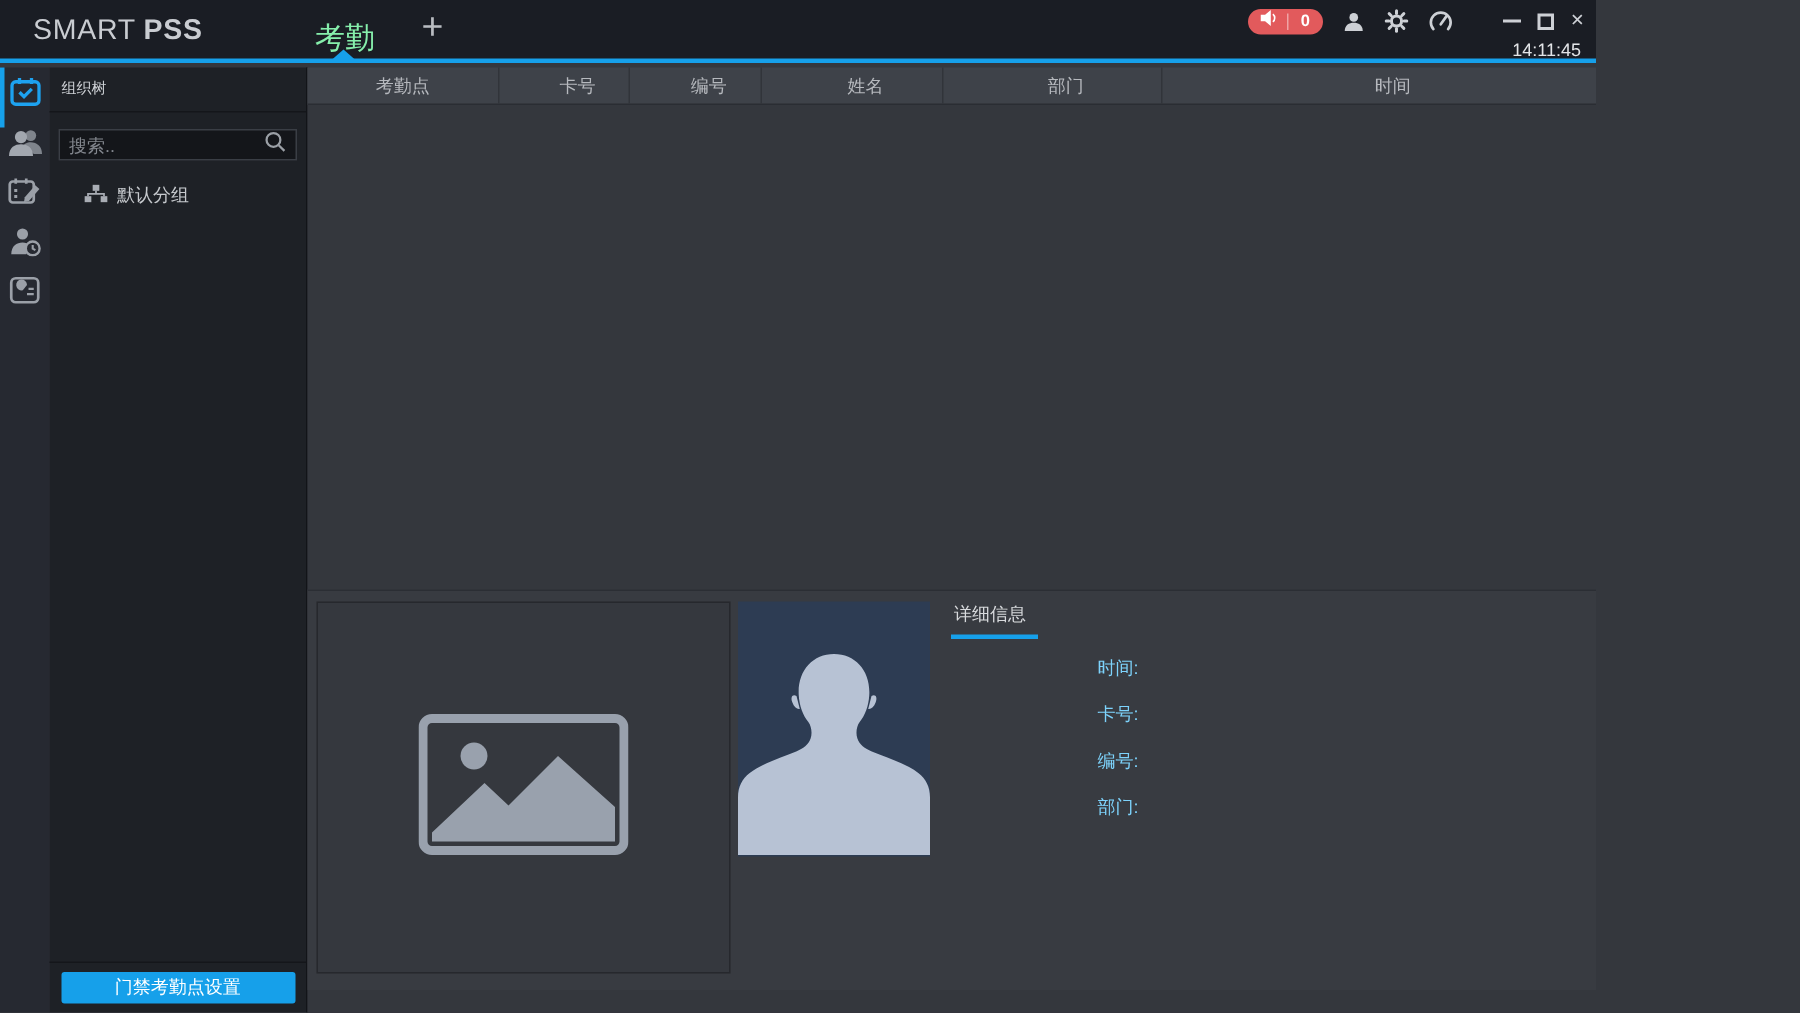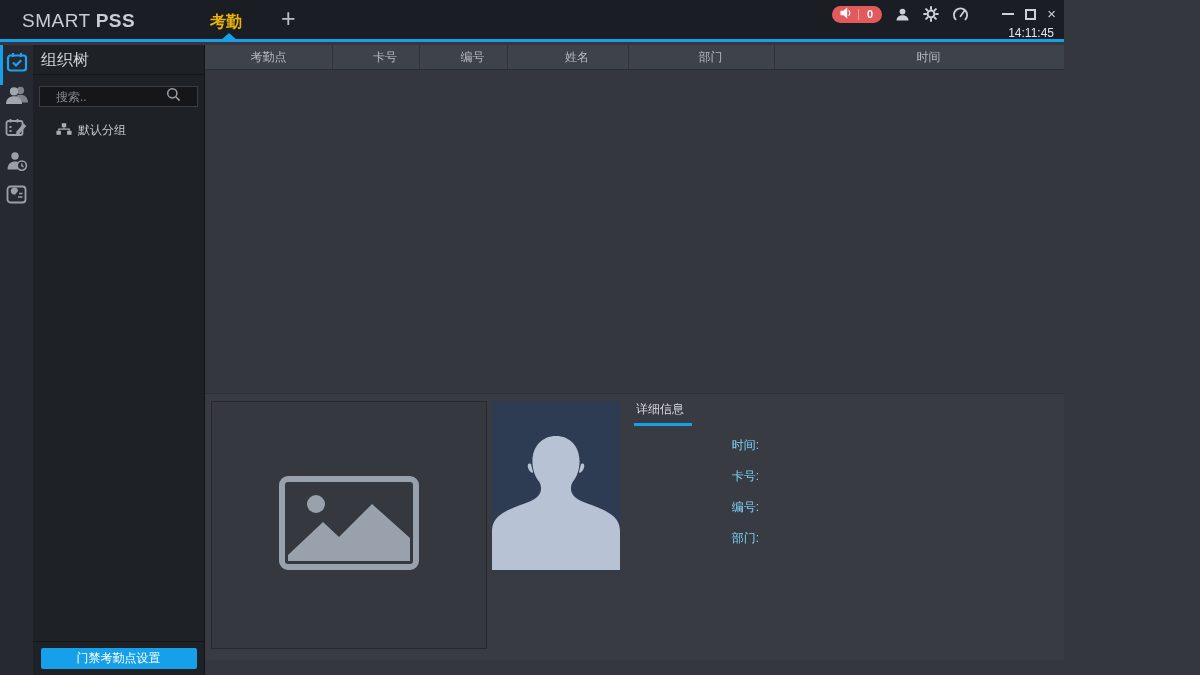--- a/index.html
+++ b/index.html
@@ -5,21 +5,21 @@
   * { box-sizing: border-box; margin: 0; padding: 0; }
   html,body { width:1200px; height:675px; overflow:hidden; }
   body { font-family:"Liberation Sans","DejaVu Sans",sans-serif; background:#34373d; }
   .app { position:relative; width:1064px; height:675px; }
 
   
   .titlebar { position:absolute; top:0; left:0; right:0; height:42px;
               background:#1a1d24; border-bottom:3px solid #16a0ea; z-index:5; }
   .logo { position:absolute; left:22px; top:10px; font-size:19px; color:#c9ccd1; letter-spacing:.5px; }
   .logo .pss { font-weight:bold; margin-left:5px; }
-  .tab { position:absolute; left:210px; top:12px; font-size:16px; font-weight:bold; color:#eab308; cursor:default; }
+  .tab { position:absolute; left:210px; top:12px; font-size:20px; font-weight:normal; color:#86efac; cursor:default; }
   .tab-notch { position:absolute; left:221px; bottom:-1px; width:0; height:0;
                border-left:8px solid transparent; border-right:8px solid transparent;
                border-bottom:7px solid #16a0ea; }
   .newtab { position:absolute; left:281px; top:4px; font-size:25px; font-weight:300; color:#b9bcc1; cursor:pointer; }
   .tb-cluster { position:absolute; top:4px; right:8px; height:20px; display:flex; align-items:center; }
   .alarm-pill { display:flex; align-items:center; height:17px; background:#e25a5c; border-radius:9px;
                 padding:0 9px 0 8px; cursor:pointer; }
   .alarm-pill .sep { width:1px; height:11px; background:rgba(255,255,255,.45); margin:0 8px 0 7px; }
   .alarm-pill .cnt { color:#ffffff; font-size:11px; font-weight:bold; line-height:17px; }
   .tb-ic { margin-left:13px; display:flex; align-items:center; justify-content:center; cursor:pointer; }
@@ -35,24 +35,24 @@
 
   
   .rail { width:33px; background:#262931; position:relative; display:flex; flex-direction:column;
           align-items:center; padding-top:8px; }
   .rail-bar { position:absolute; left:0; top:0; width:3px; height:40px; background:#16a0ea; }
   .rail-item { width:28px; height:22px; margin-bottom:11px; display:flex; align-items:center;
                justify-content:center; cursor:pointer; }
 
   
   .panel { width:172px; background:#1e2126; position:relative; border-right:1px solid #121418; }
-  .panel-title { height:30px; line-height:30px; padding-left:8px; font-size:16px; color:#ced1d5;
+  .panel-title { height:30px; line-height:30px; padding-left:8px; font-size:10px; color:#ced1d5;
                  border-bottom:1px solid #14161a; }
   .search-box { margin:11px 6px 0 6px; height:21px; background:#14161a; border:1px solid #3a3e45;
-                display:flex; align-items:center; padding:0 16px;gap:39px; }
+                display:flex; align-items:center; padding:0 6px;gap:39px; }
   .search-box input { flex:1; min-width:0; background:transparent; border:none; outline:none;
                       color:#c6c9cd; font-size:12px; }
   .search-box input::placeholder { color:#83878e; }
   .tree-item { margin-top:15px; padding-left:23px; display:flex; align-items:center; gap:6px;
                font-size:12px; color:#c6c9cd; cursor:pointer; }
   .panel-bottom { position:absolute; left:0; right:0; bottom:0; height:34px; border-top:1px solid #14161a;
                   display:flex; align-items:center; justify-content:center; }
   .btn-primary { width:156px; height:21px; background:#16a0ea; border:none; border-radius:2px;
                  color:#ffffff; font-size:12px; cursor:pointer; font-family:inherit; }
 

